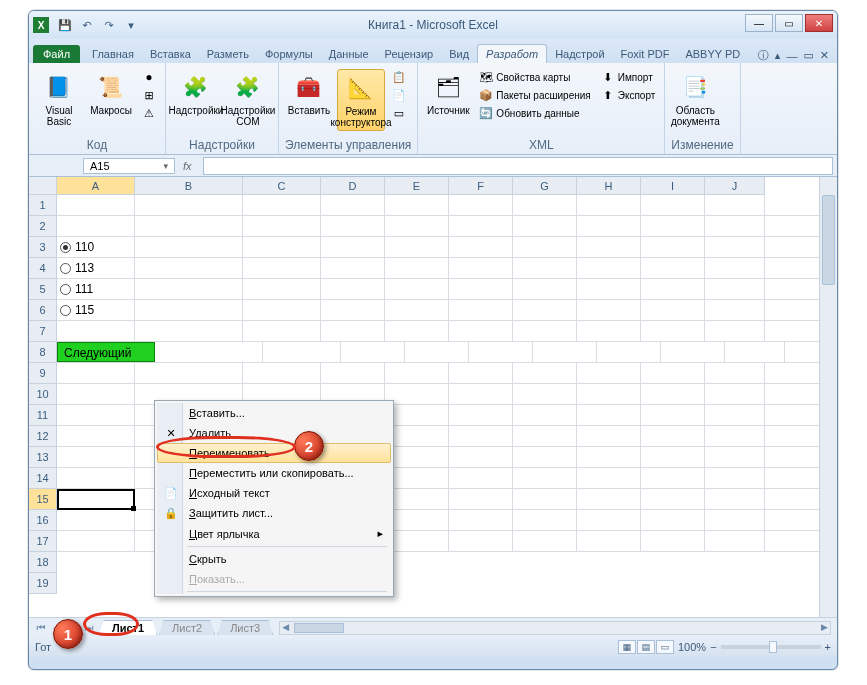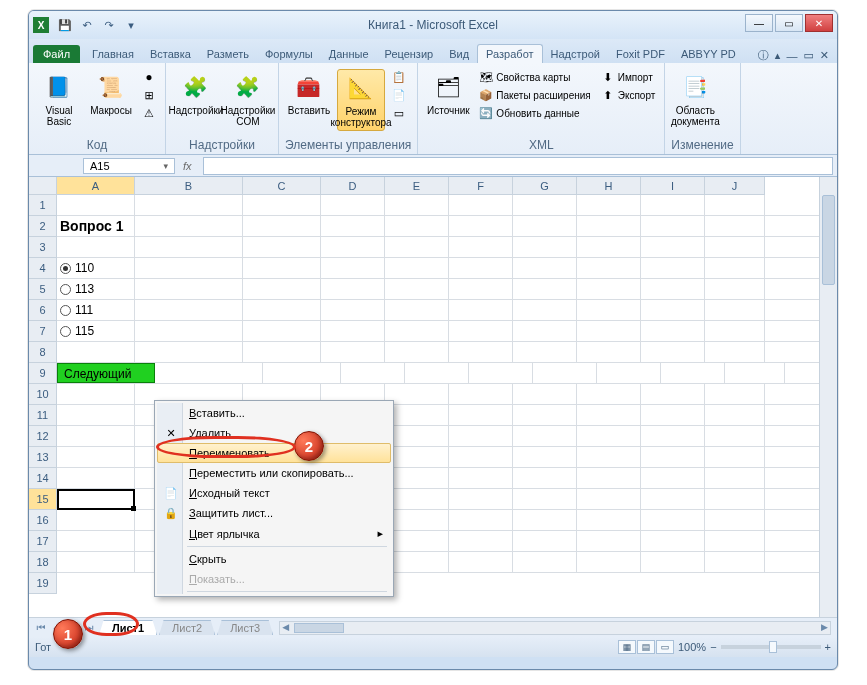--- a/index.html
+++ b/index.html
@@ -13,21 +13,21 @@
 .qat-btn { width: 20px; height: 20px; display: flex; align-items: center; justify-content: center; font-size: 11px; color: #3b5d80; cursor: pointer; }
 .title-text { position: absolute; left: 50%; transform: translateX(-50%); font-size: 12px; color: #3c5a78; }
 .win-btns { position: absolute; right: 4px; top: 3px; display: flex; gap: 2px; }
 .win-btn { width: 28px; height: 18px; border: 1px solid #9bb3cc; background: linear-gradient(#f4f8fc,#d8e6f4); display: flex; align-items: center; justify-content: center; font-size: 10px; cursor: pointer; }
 .win-btn.close { background: linear-gradient(#f08080,#d04040); color: #fff; border-color: #a03030; }
 
 
 .ribbon-tabs { height: 24px; background: linear-gradient(#dce9f7,#cfe0f3); display: flex; align-items: flex-end; padding: 0 4px; font-size: 11px; }
 .file-tab { background: #1a7a35; color: #fff; padding: 3px 10px; border-radius: 3px 3px 0 0; margin-right: 4px; cursor: pointer; }
 .tab { padding: 3px 8px; color: #3c5a78; cursor: pointer; white-space: nowrap; }
-.tab.active { background: #f3f7fc; border: 1px solid #a9c0d8; border-bottom: none; border-radius: 3px 3px 0 0; }
+.tab.active { background: #f3f7fc; border: 1px solid #a9c0d8; border-bottom: none; border-radius: 3px 3px 0 0; font-style: italic; }
 .ribbon-right { margin-left: auto; display: flex; gap: 6px; align-items: center; padding-right: 4px; }
 .ribbon-right span { color: #3c5a78; font-size: 11px; cursor: pointer; }
 
 
 .ribbon { height: 92px; background: linear-gradient(#f3f7fc,#e6eef8); border-bottom: 1px solid #a9c0d8; display: flex; font-size: 10px; }
 .group { border-right: 1px solid #c3d4e6; padding: 2px 6px 0; display: flex; flex-direction: column; justify-content: space-between; }
 .group-content { flex: 1; display: flex; align-items: flex-start; gap: 4px; padding-top: 4px; }
 .group-label { text-align: center; color: #516a84; font-size: 12px; padding-bottom: 2px; }
 .big-btn { width: 48px; display: flex; flex-direction: column; align-items: center; gap: 2px; cursor: pointer; padding: 2px; text-align: center; line-height: 1.1; }
 .big-btn.active { background: linear-gradient(#ffe9a8,#ffd36b); border: 1px solid #d6a93e; border-radius: 3px; }
@@ -294,32 +294,20 @@
           <div class="cell" style="width: 78px;"></div>
           <div class="cell" style="width: 64px;"></div>
           <div class="cell" style="width: 64px;"></div>
           <div class="cell" style="width: 64px;"></div>
           <div class="cell" style="width: 64px;"></div>
           <div class="cell" style="width: 64px;"></div>
           <div class="cell" style="width: 64px;"></div>
           <div class="cell" style="width: 60px;"></div>
         </div>
         <div class="cellrow">
-          <div class="cell bold" style="width: 78px; overflow: visible;">Вопрос 1</div>
-          <div class="cell" style="width: 108px;"></div>
-          <div class="cell" style="width: 78px;"></div>
-          <div class="cell" style="width: 64px;"></div>
-          <div class="cell" style="width: 64px;"></div>
-          <div class="cell" style="width: 64px;"></div>
-          <div class="cell" style="width: 64px;"></div>
-          <div class="cell" style="width: 64px;"></div>
-          <div class="cell" style="width: 64px;"></div>
-          <div class="cell" style="width: 60px;"></div>
-        </div>
-        <div class="cellrow">
           <div class="cell" style="width: 78px;"></div>
           <div class="cell" style="width: 108px;"></div>
           <div class="cell" style="width: 78px;"></div>
           <div class="cell" style="width: 64px;"></div>
           <div class="cell" style="width: 64px;"></div>
           <div class="cell" style="width: 64px;"></div>
           <div class="cell" style="width: 64px;"></div>
           <div class="cell" style="width: 64px;"></div>
           <div class="cell" style="width: 64px;"></div>
           <div class="cell" style="width: 60px;"></div>

